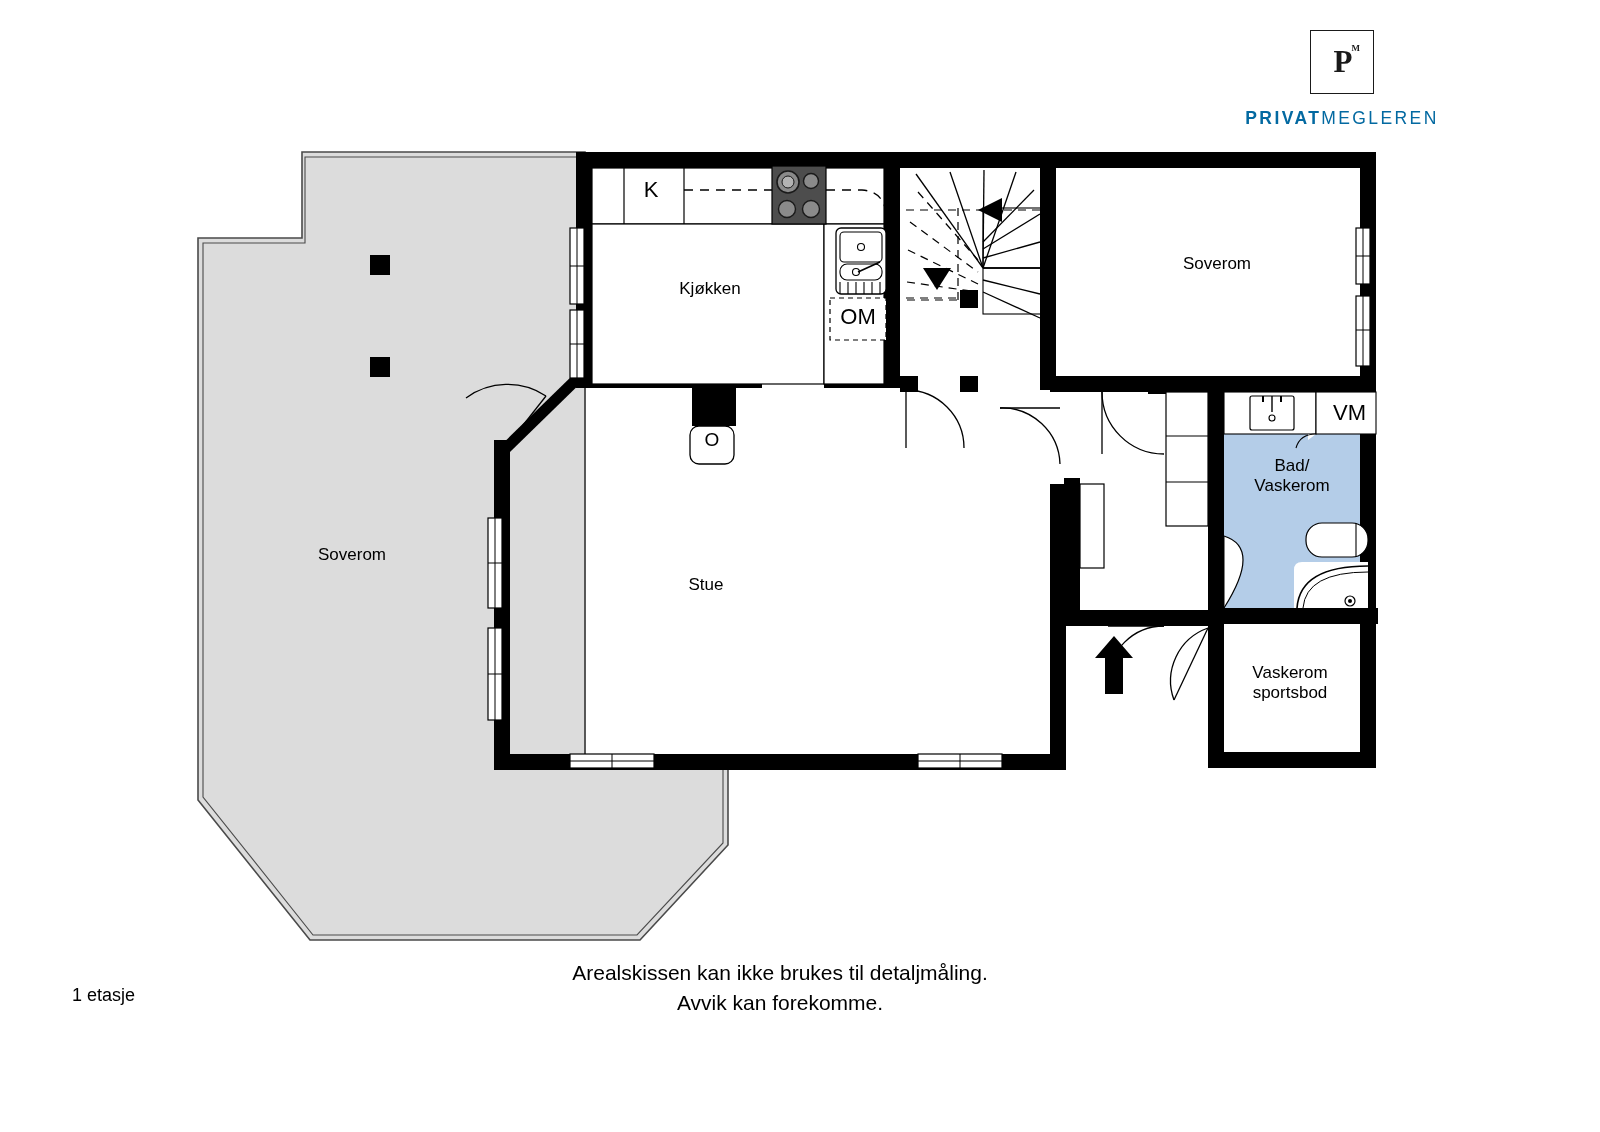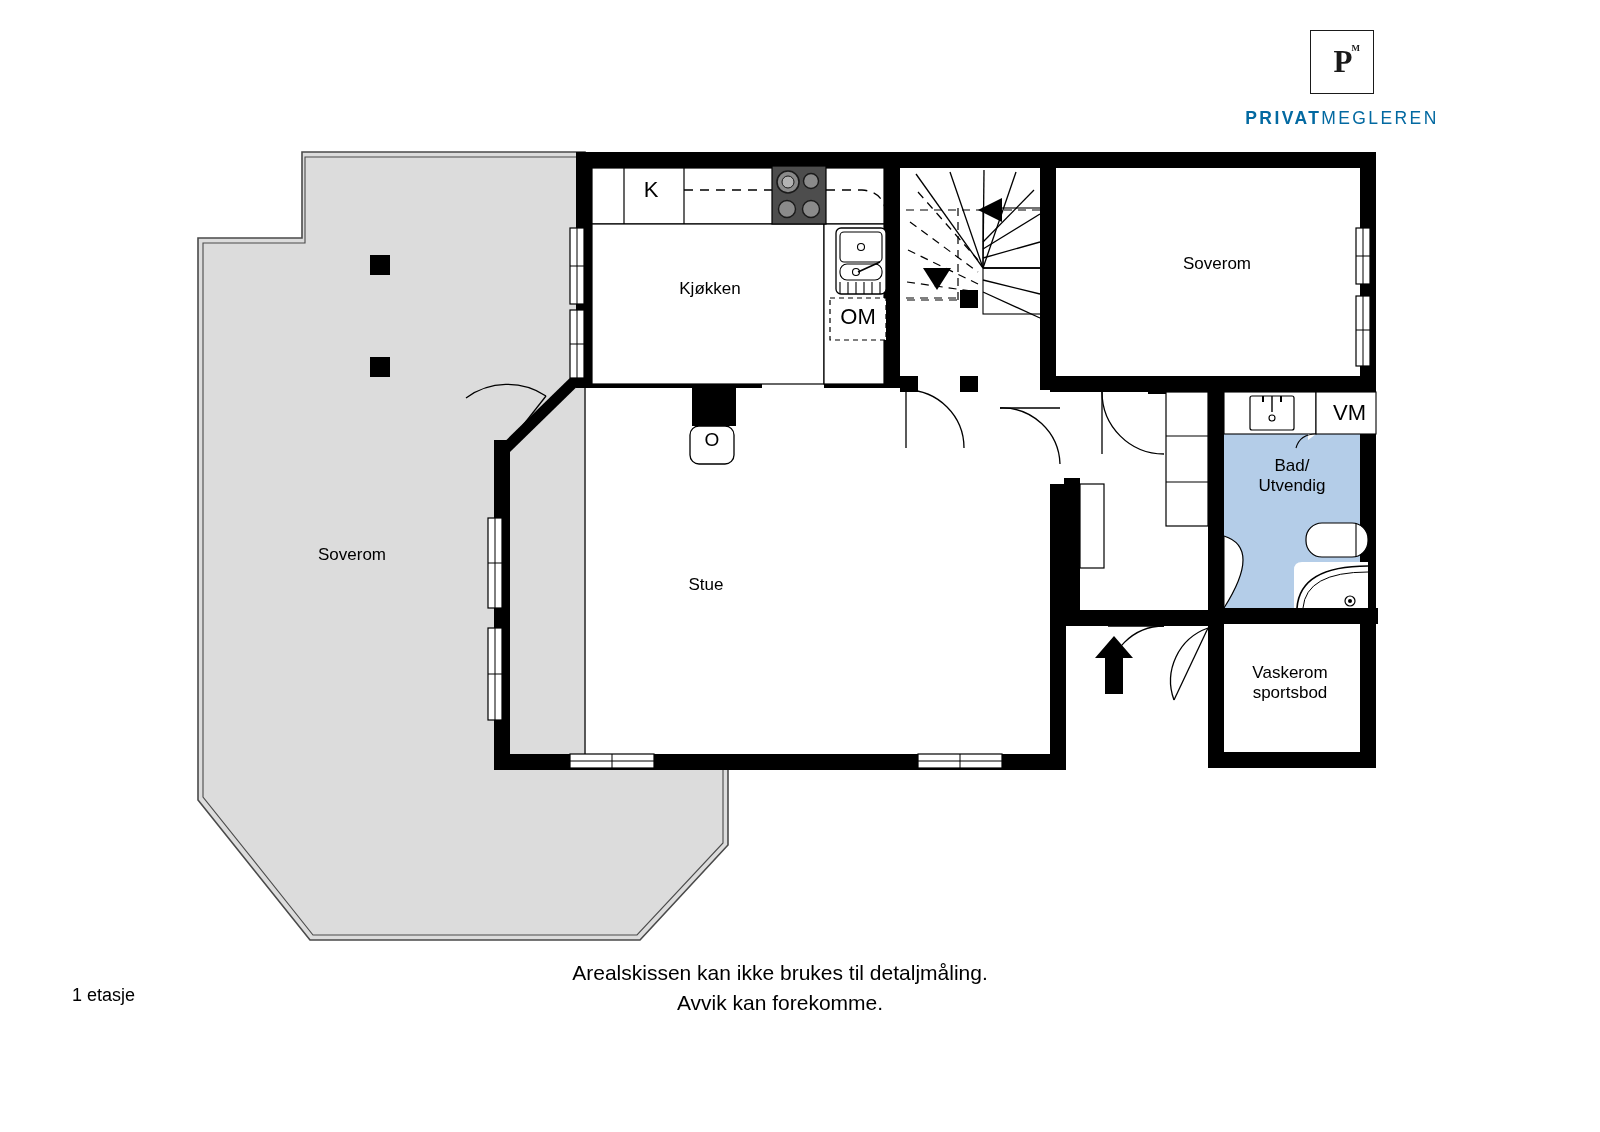--- a/index.html
+++ b/index.html
@@ -385,21 +385,21 @@
   
   <div class="room-label" style="left:252px; top:545px; width:200px;">Soverom</div>
 
   <div class="room-label" style="left:610px; top:279px; width:200px;">Kjøkken</div>
 
   <div class="room-label" style="left:606px; top:575px; width:200px;">Stue</div>
 
   <div class="room-label" style="left:1117px; top:254px; width:200px;">Soverom</div>
 
   <div class="room-label" style="left:1202px; top:456px; width:180px;">Bad/
-Utvendig</div>
+Vaskerom</div>
 
   <div class="room-label" style="left:1200px; top:663px; width:180px;">Vaskerom
 sportsbod</div>
 
   
   <div class="small-label" style="left:631px; top:177px; width:40px;">K</div>
 
   <div class="small-label" style="left:826px; top:304px; width:64px;">OM</div>
 
   <div class="small-label" style="left:1310px; top:400px; width:56px;text-align:right;">VM</div>

